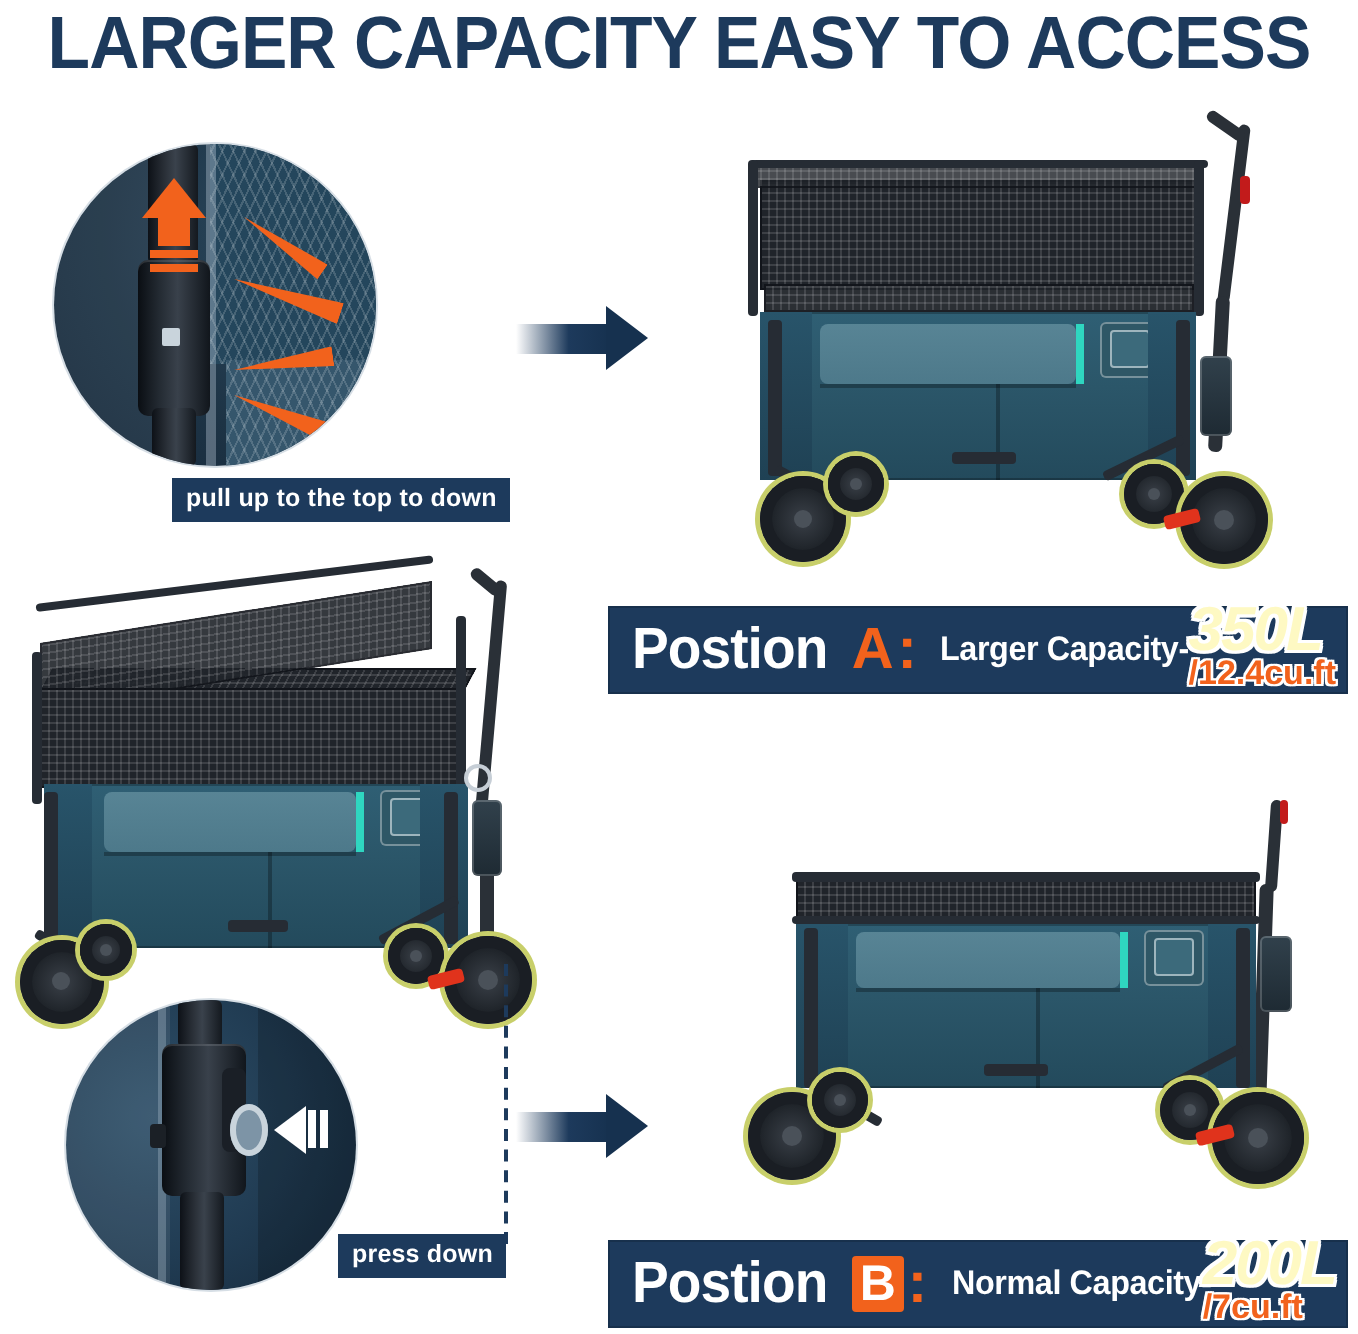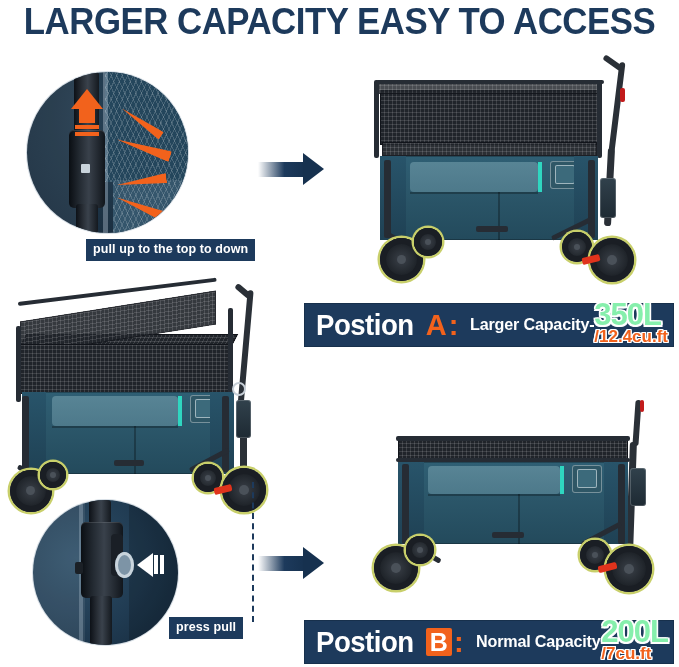--- a/index.html
+++ b/index.html
@@ -114,25 +114,25 @@
   .b-postion{color:#fff;font-weight:bold;font-size:29px;letter-spacing:-0.5px;
     transform:scaleX(0.95);transform-origin:left center;}
   .b-letter{color:#f2621c;font-weight:bold;font-size:29px;margin-left:7px;}
   .b-letter.boxed{background:#f2621c;color:#fff;padding:0 4px;border-radius:2px;
     font-size:25px;line-height:28px;}
   .b-colon{color:#f2621c;font-weight:bold;font-size:29px;margin-left:2px;}
   .b-cap{color:#fff;font-weight:bold;font-size:17px;margin-left:12px;
     letter-spacing:-0.2px;transform:scaleX(0.95);transform-origin:left center;
     white-space:nowrap;}
   .b-vol{position:absolute;right:6px;top:-4px;text-align:left;line-height:1;}
-  .b-vol-big{color:#86efac;font-weight:bold;font-size:31px;letter-spacing:-1px;
+  .b-vol-big{color:#fef9c3;font-weight:bold;font-size:31px;letter-spacing:-1px;
     display:block;
     text-shadow:-1.5px -1.5px 0 #fff,1.5px -1.5px 0 #fff,-1.5px 1.5px 0 #fff,
                 1.5px 1.5px 0 #fff,0 -1.5px 0 #fff,0 1.5px 0 #fff,
-                -1.5px 0 0 #fff,1.5px 0 0 #fff;}
+                -1.5px 0 0 #fff,1.5px 0 0 #fff;font-style:italic;}
   .b-vol-small{color:#f2621c;font-weight:bold;font-size:17px;display:block;
     margin-top:-2px;
     text-shadow:-1.2px -1.2px 0 #fff,1.2px -1.2px 0 #fff,-1.2px 1.2px 0 #fff,
                 1.2px 1.2px 0 #fff,0 -1.2px 0 #fff,0 1.2px 0 #fff,
                 -1.2px 0 0 #fff,1.2px 0 0 #fff;}
 </style>
 </head>
 <body>
 
 <div id="title">LARGER CAPACITY EASY TO ACCESS</div>
@@ -289,21 +289,21 @@
 
   <div class="button-dot" style="left:82px;top:52px;width:19px;height:26px;border-radius:50%;"></div>
 
   <div class="white-arrow">
     <div class="wa-head" style="left:104px;top:53px;"></div>
     <div class="wa-bar" style="left:121px;top:55px;width:4px;height:19px;"></div>
     <div class="wa-bar" style="left:127px;top:55px;width:4px;height:19px;"></div>
   </div>
 </div>
 
-<div class="chip" id="chip-press">press pull</div>
+<div class="chip" id="chip-press">press down</div>
 <div class="dashline" style="left:252px;top:482px;height:140px;"></div>
 
 <div class="nav-arrow">
   <div class="nav-shaft" style="left:258px;top:556px;width:48px;"></div>
   <div class="nav-head" style="left:303px;top:547px;"></div>
 </div>
 
 <div class="wagon" id="wagon-b" style="left:352px;top:400px;width:312px;height:215px;">
 
   <div class="w-handle" style="left:282px;top:0px;width:6px;height:46px;transform:rotate(4deg);"></div>

